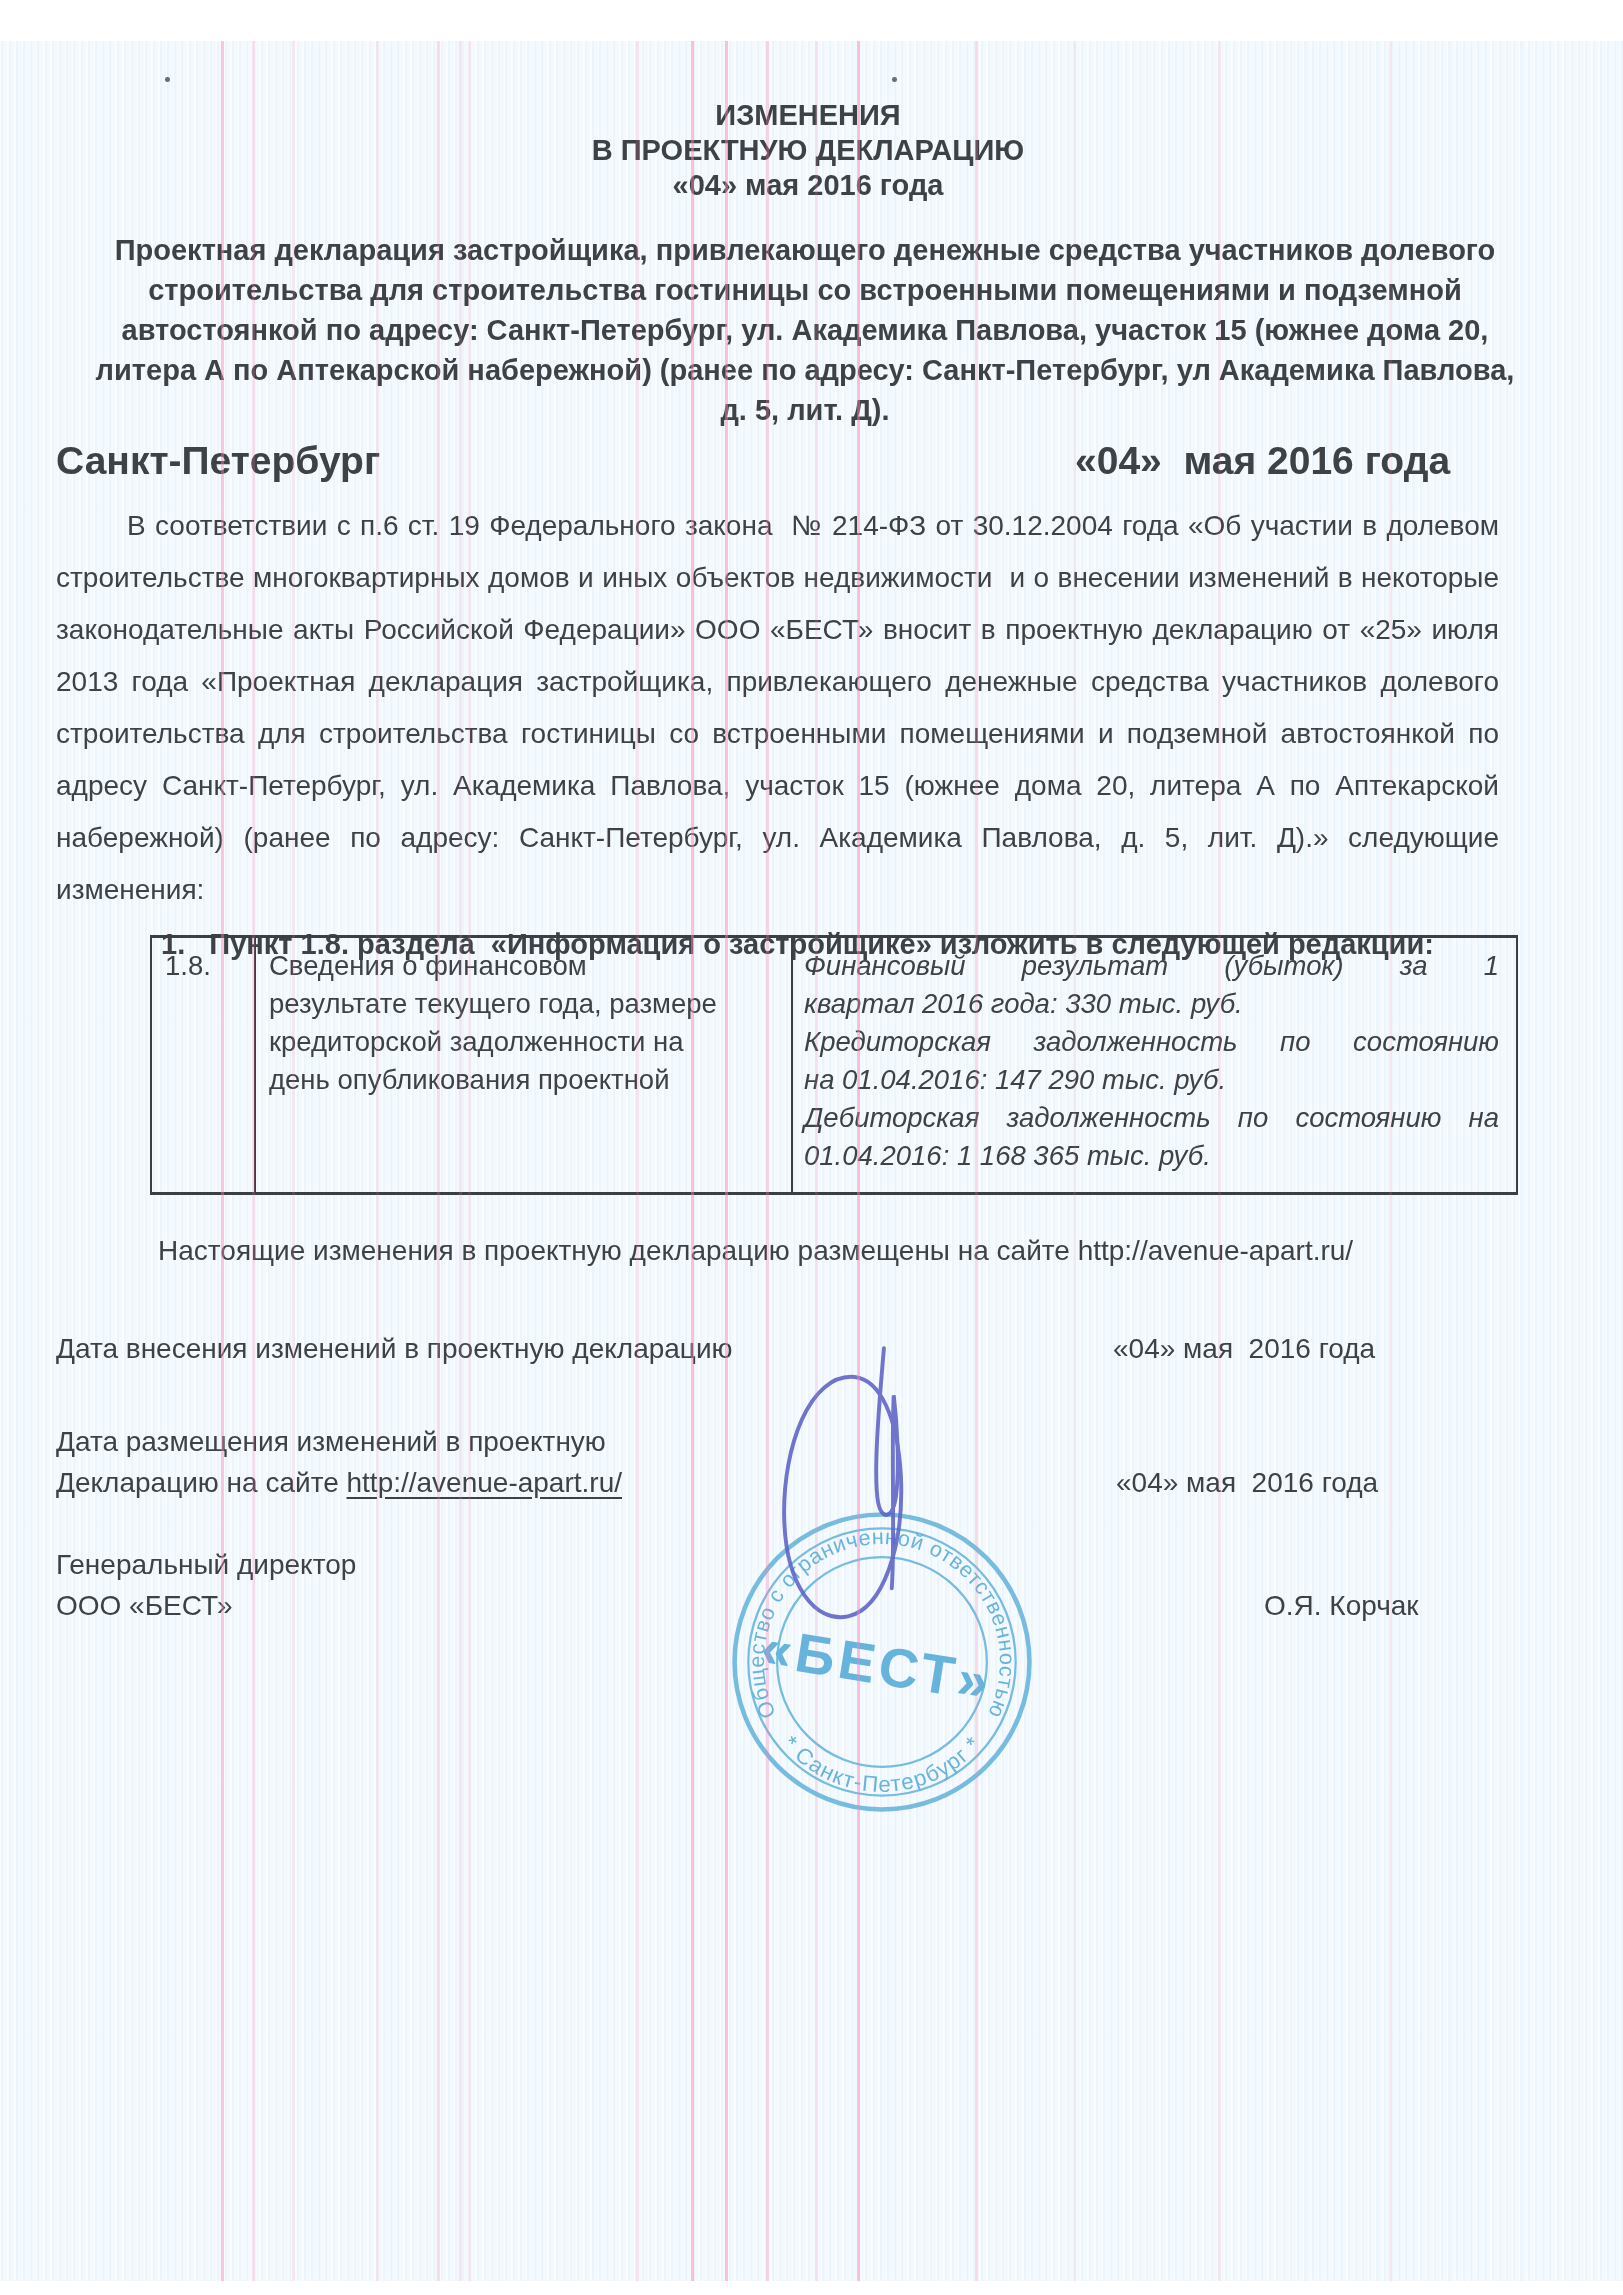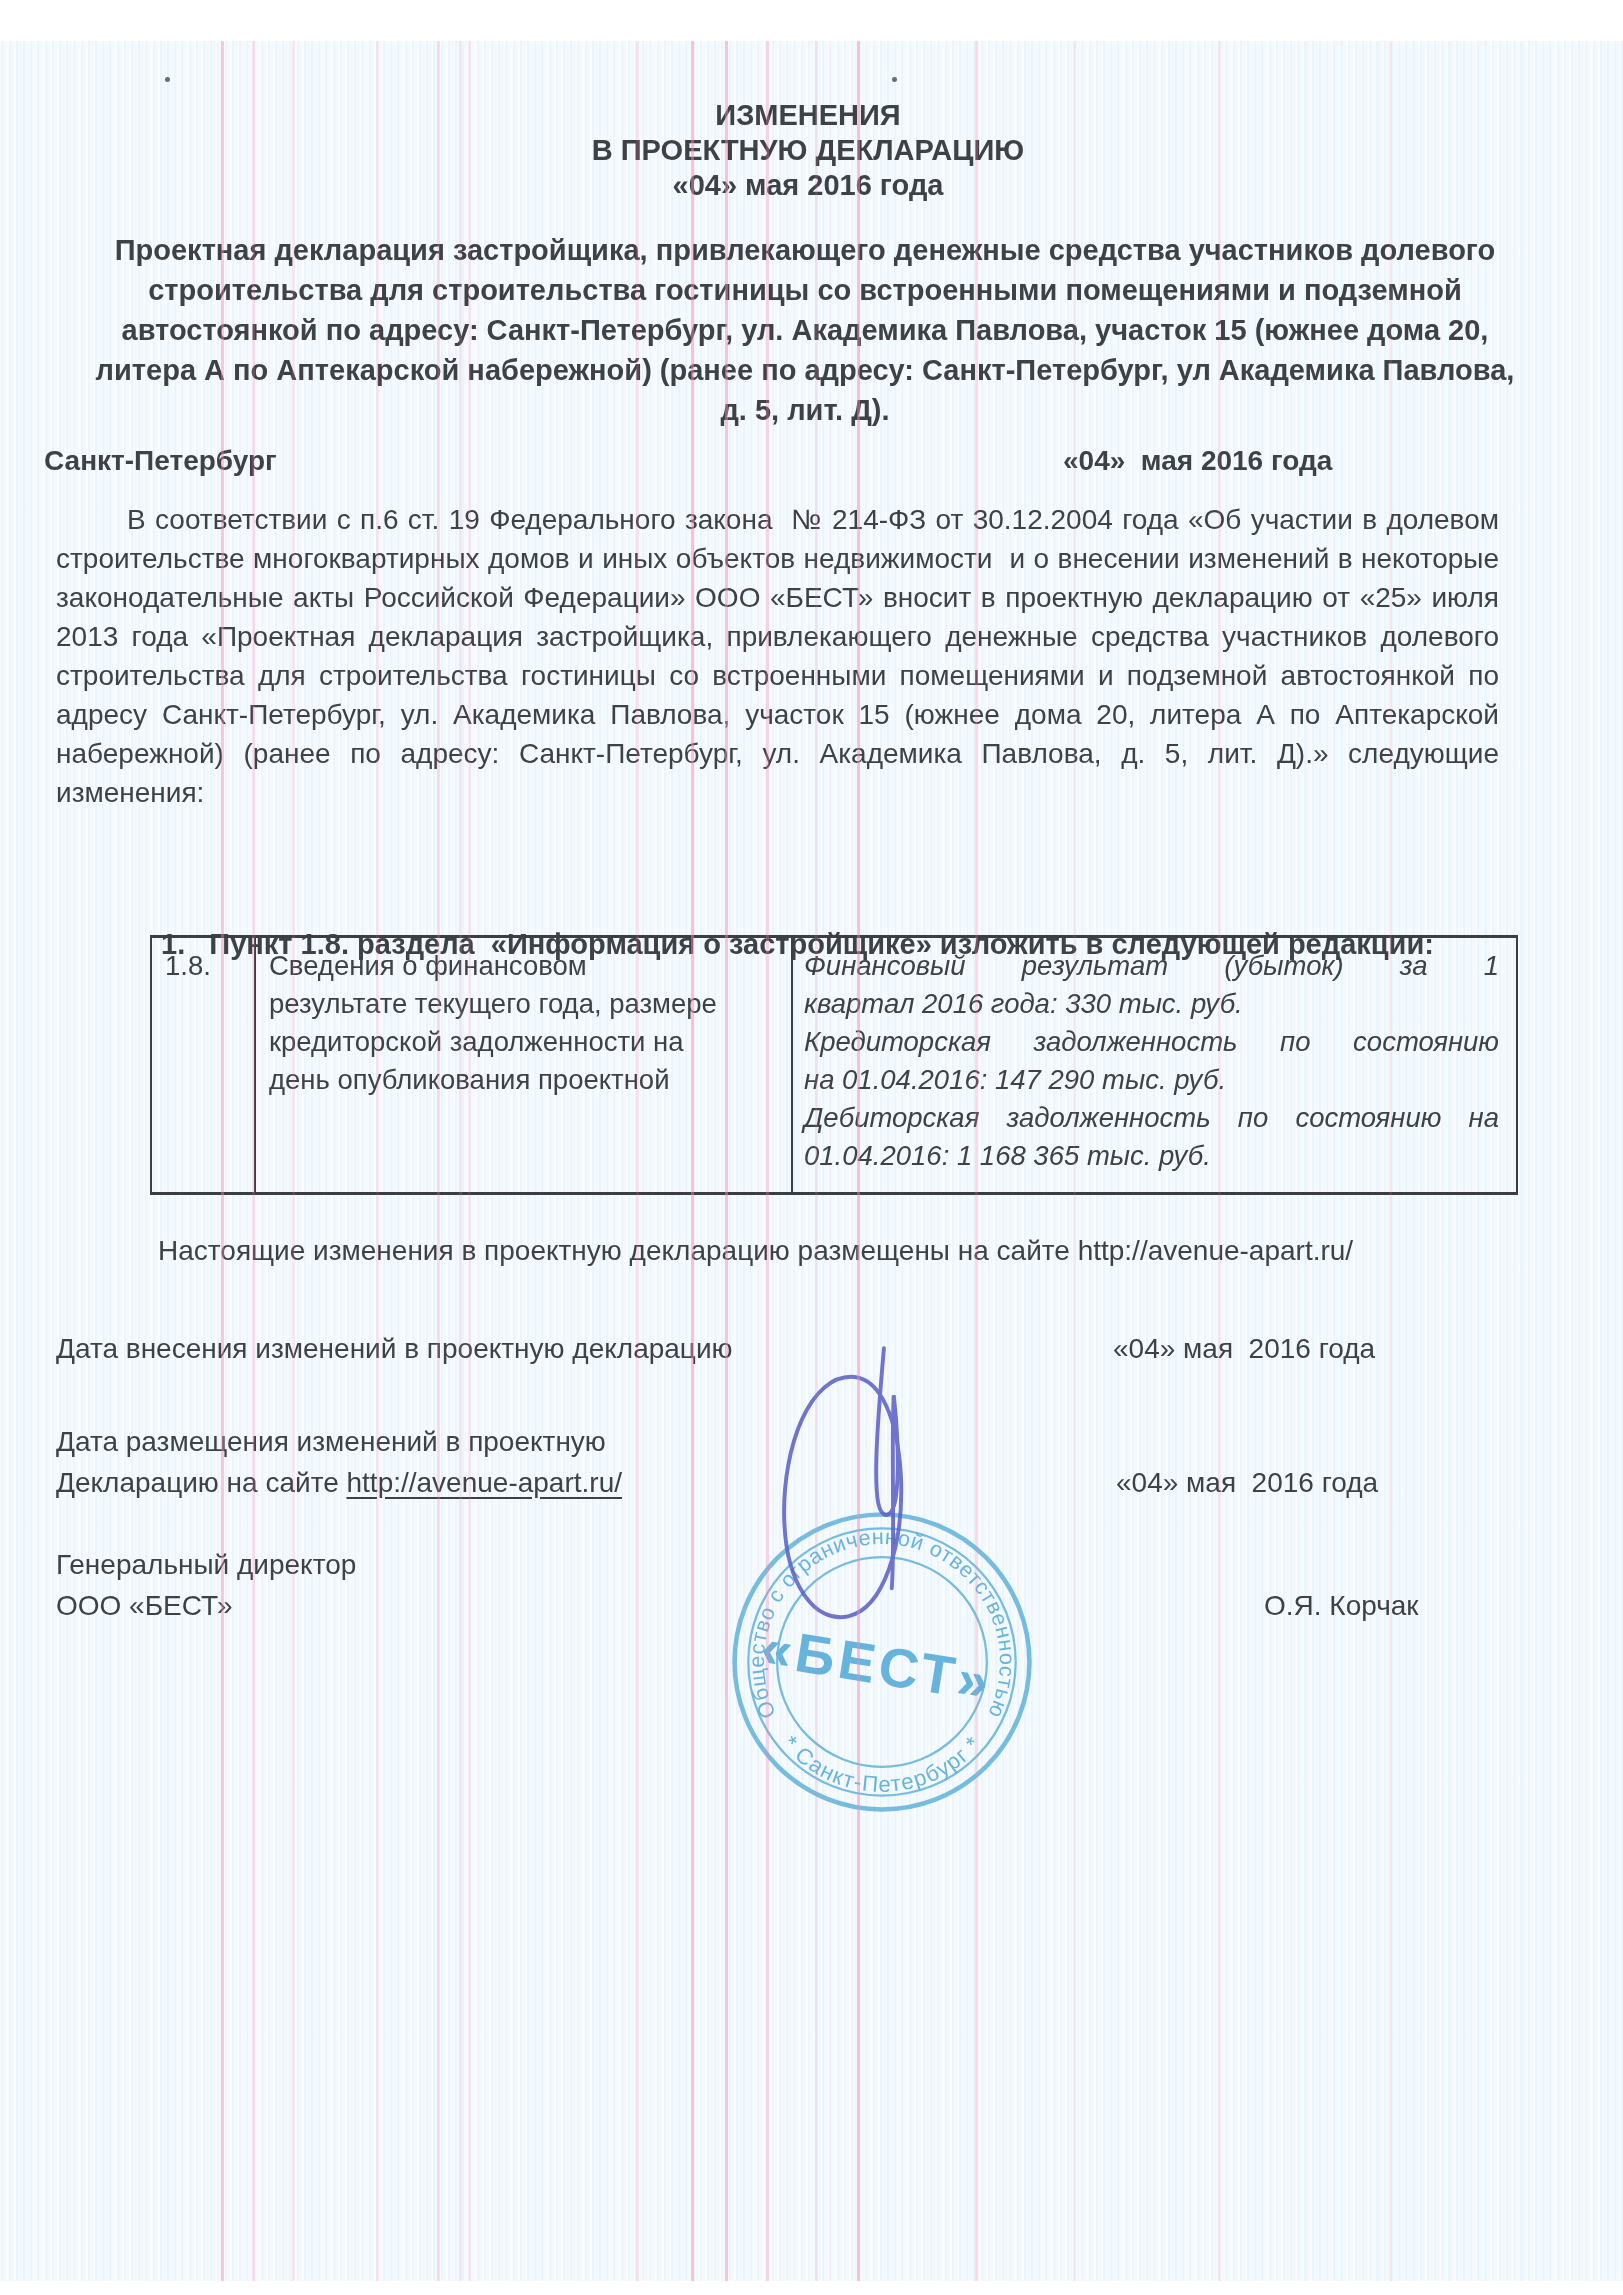--- a/index.html
+++ b/index.html
@@ -18,23 +18,23 @@
       rgba(255,255,255,0) 3.3px 7.2px);
   }
   .band-top{position:absolute;top:0;left:0;right:0;height:41px;background:#ffffff;z-index:2;}
   .band-bottom{position:absolute;bottom:0;left:0;right:0;height:14.4px;background:#ffffff;z-index:2;}
 
   .abs{position:absolute;z-index:3;}
   .title{left:88px;top:98px;width:1440px;text-align:center;font-weight:bold;
          font-size:29px;line-height:35px;}
   .subtitle{left:85px;top:230px;width:1440px;text-align:center;font-weight:bold;
          font-size:29px;line-height:40px;}
-  .city-row{left:44px;top:444px;width:1443px;font-weight:bold;font-size:28px;line-height:34px;}
+  .city-row{left:56px;top:444px;width:1443px;font-weight:bold;font-size:39px;line-height:34px;}
   .city-row .date{position:absolute;left:1019px;top:0;white-space:pre;}
-  .body-par{left:56px;top:500px;width:1443px;font-size:28px;line-height:39px;
+  .body-par{left:56px;top:500px;width:1443px;font-size:28px;line-height:52px;
          text-align:justify;text-indent:71px;white-space:pre-wrap;}
   .item1{left:56px;top:862px;width:1443px;font-weight:bold;font-size:29px;
          white-space:pre-wrap;}
   .item1 .txt{margin-left:105px;display:block;}
 
   .decl-table{left:128px;top:935px;width:1368px;min-height:239px;display:grid;
          grid-template-columns:102px 537px 729px;box-sizing:border-box;
          border:2px solid #3b3f43;border-top-width:3.9px;border-bottom-width:3.9px;
          background:transparent;margin-left:22px;}
   .decl-table .cell{box-sizing:border-box;font-size:27.5px;line-height:38px;

